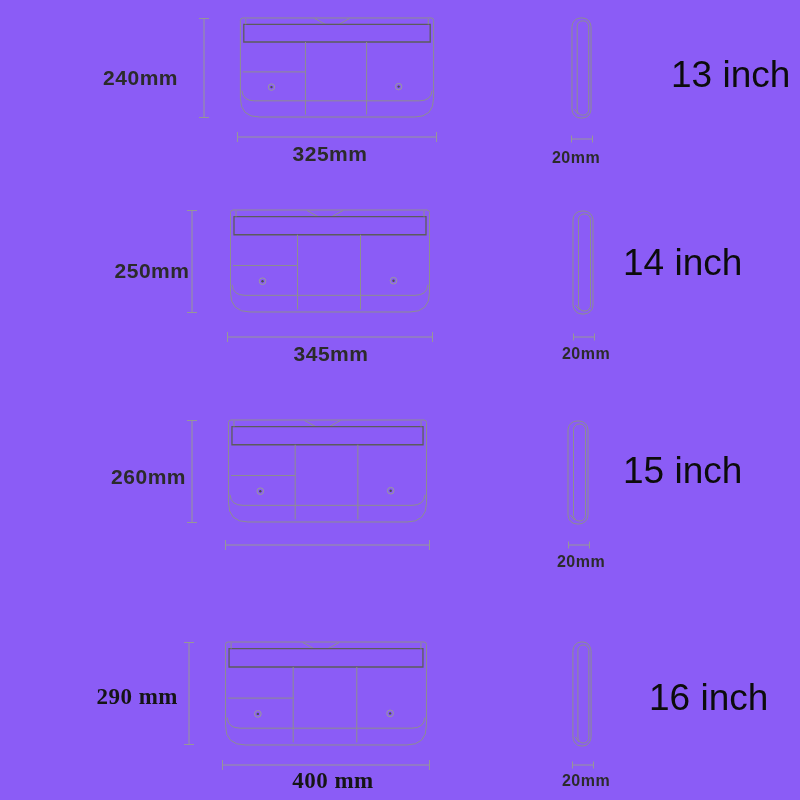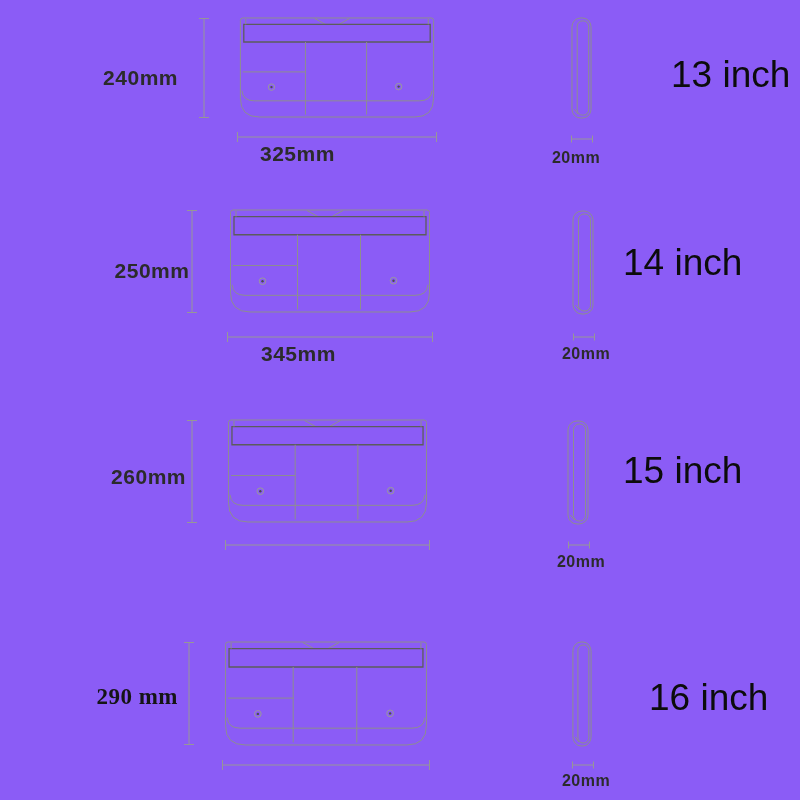--- a/index.html
+++ b/index.html
@@ -11,21 +11,21 @@
   
   .ln   {stroke:#8e8e8e;fill:none;stroke-width:1;}
   .lnb  {stroke:#5c5c5c;fill:none;stroke-width:1.3;}
   .lndim{stroke:#979797;fill:none;stroke-width:1;}
   .snap-o{stroke:#9a9a9a;fill:none;stroke-width:1;}
   .snap-i{fill:#4c4c4c;stroke:none;}
 
   
   .hl,.wl{font-size:21px;font-weight:600;letter-spacing:.5px;color:#2b2b2b;}
   .hl{width:88px;text-align:right;}
-  .wl{width:140px;text-align:left;}
+  .wl{width:140px;text-align:center;}
   .tl{font-size:16px;font-weight:600;letter-spacing:.5px;color:#2b2b2b;width:80px;text-align:center;}
   .inch{font-size:37px;font-weight:400;color:#0c0c0c;white-space:nowrap;}
   .r4 .hl,.r4 .wl{font-family:"Liberation Serif",serif;font-weight:700;font-size:23px;color:#151515;}
 
   
   .r1 .front{left:237px;top:17px;width:200px;height:101px;}
   .r1 .vdim {left:198px;top:17px;width:12px;height:102px;}
   .r1 .hl   {left:90px; top:66px;}
   .r1 .hdim {left:236px;top:131px;width:202px;height:12px;}
   .r1 .wl   {left:260px;top:142px;}
@@ -173,20 +173,21 @@
     <span class="hl">290 mm</span>
     <svg class="vdim">
         <use href="#sym-vdim"></use>
       </svg>
     <svg class="front">
         <use href="#sym-front"></use>
       </svg>
     <svg class="hdim">
         <use href="#sym-hdim"></use>
       </svg>
+    <span class="wl">400 mm</span>
     <svg class="side">
         <use href="#sym-side"></use>
       </svg>
     <svg class="tdim">
         <use href="#sym-tdim"></use>
       </svg>
     <span class="tl">20mm</span>
     <span class="inch">16 inch</span>
   </section>
 

